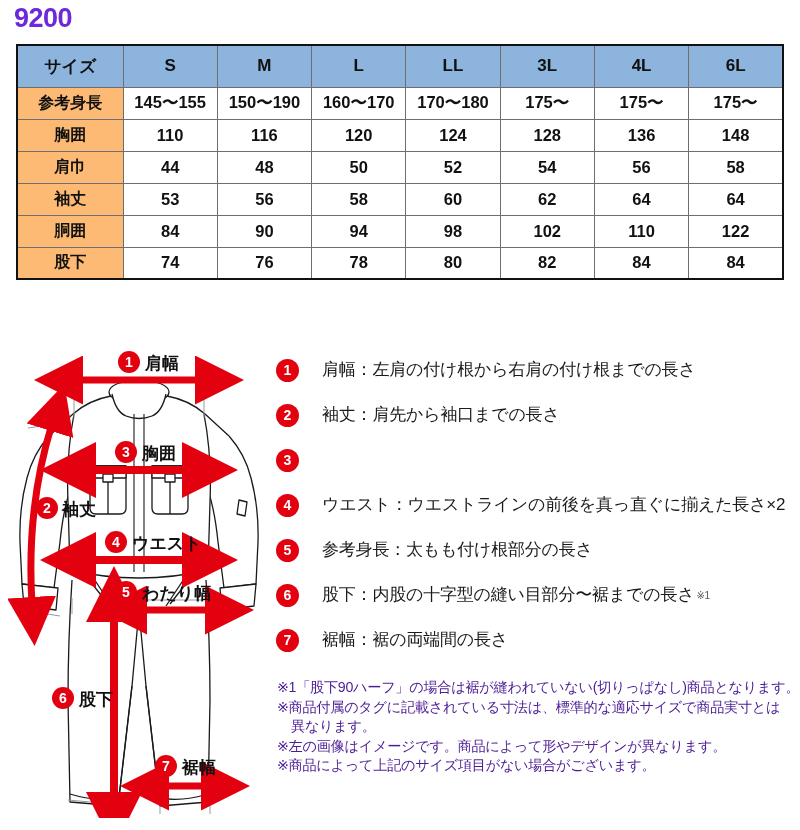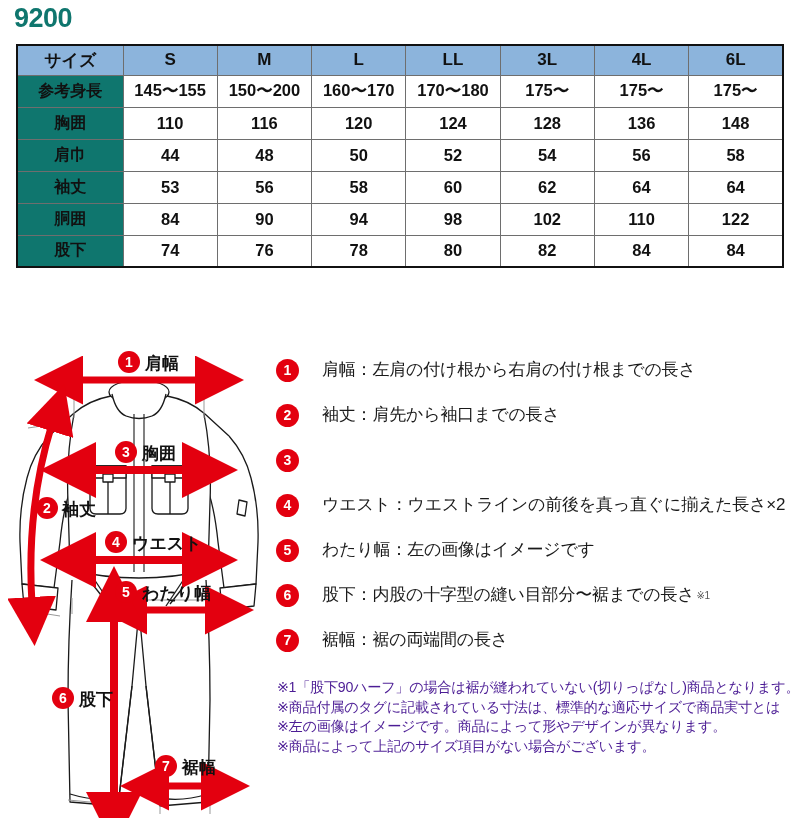--- a/index.html
+++ b/index.html
@@ -13,21 +13,21 @@
     overflow: hidden;
   }
 
   
   #product-title {
     position: absolute;
     left: 14px; top: 2px;
     font-size: 27px;
     font-weight: bold;
     letter-spacing: -0.5px;
-    color: #0f766e;
+    color: #6d28d9;
     line-height: 32px;
   }
 
   
   #size-table-wrap {
     position: absolute;
     left: 16px; top: 44px;
     width: 768px;
   }
   table.size-table {
@@ -42,29 +42,29 @@
     text-align: center;
     vertical-align: middle;
     font-size: 16.5px;
     font-weight: bold;
     color: #111;
     padding: 0 2px;
     white-space: nowrap;
   }
   table.size-table thead th {
     background: #8cb4dc;
-    height: 30px;
+    height: 42px;
     font-size: 17px;
   }
   table.size-table thead th:first-child,
   table.size-table tbody td:first-child {
     width: 106px;
   }
   table.size-table tbody tr td:first-child {
-    background: #0f766e;
+    background: #fdba74;
     font-family: Liberation Serif, serif;
   }
   table.size-table tr td:first-child { font-size: 16px; }
   .row-h { height: 32px; }
 
   
   #lower { position: absolute; left: 0; top: 338px; width: 800px; height: 492px; }
 
   
   #garment-diagram {
@@ -142,21 +142,21 @@
         <th>LL</th>
         <th>3L</th>
         <th>4L</th>
         <th>6L</th>
       </tr>
     </thead>
     <tbody>
       <tr class="row-h">
         <td>参考身長</td>
         <td>145〜155</td>
-        <td>150〜200</td>
+        <td>150〜190</td>
         <td>160〜170</td>
         <td>170〜180</td>
         <td>175〜</td>
         <td>175〜</td>
         <td>175〜</td>
       </tr>
       <tr class="row-h">
         <td>胸囲</td>
         <td>110</td>
         <td>116</td>
@@ -347,34 +347,35 @@
     </div>
     <div class="legend-row">
       <div class="badge">3</div>
     </div>
     <div class="legend-row">
       <div class="badge">4</div>
       <div class="legend-text">ウエスト：ウエストラインの前後を真っ直ぐに揃えた長さ×2</div>
     </div>
     <div class="legend-row">
       <div class="badge">5</div>
-      <div class="legend-text">わたり幅：左の画像はイメージです</div>
+      <div class="legend-text">参考身長：太もも付け根部分の長さ</div>
     </div>
     <div class="legend-row">
       <div class="badge">6</div>
       <div class="legend-text">
         <span>股下：内股の十字型の縫い目部分〜裾までの長さ</span><span class="sup">※1</span>
       </div>
     </div>
     <div class="legend-row">
       <div class="badge">7</div>
       <div class="legend-text">裾幅：裾の両端間の長さ</div>
     </div>
   </div>
 
   <div id="footnotes">
     <div class="fn">※1「股下90ハーフ」の場合は裾が縫われていない(切りっぱなし)商品となります。</div>
     <div class="fn">※商品付属のタグに記載されている寸法は、標準的な適応サイズで商品実寸とは</div>
+    <div class="fn-indent">異なります。</div>
     <div class="fn">※左の画像はイメージです。商品によって形やデザインが異なります。</div>
     <div class="fn">※商品によって上記のサイズ項目がない場合がございます。</div>
   </div>
 
 </div>
 
 </body></html>

